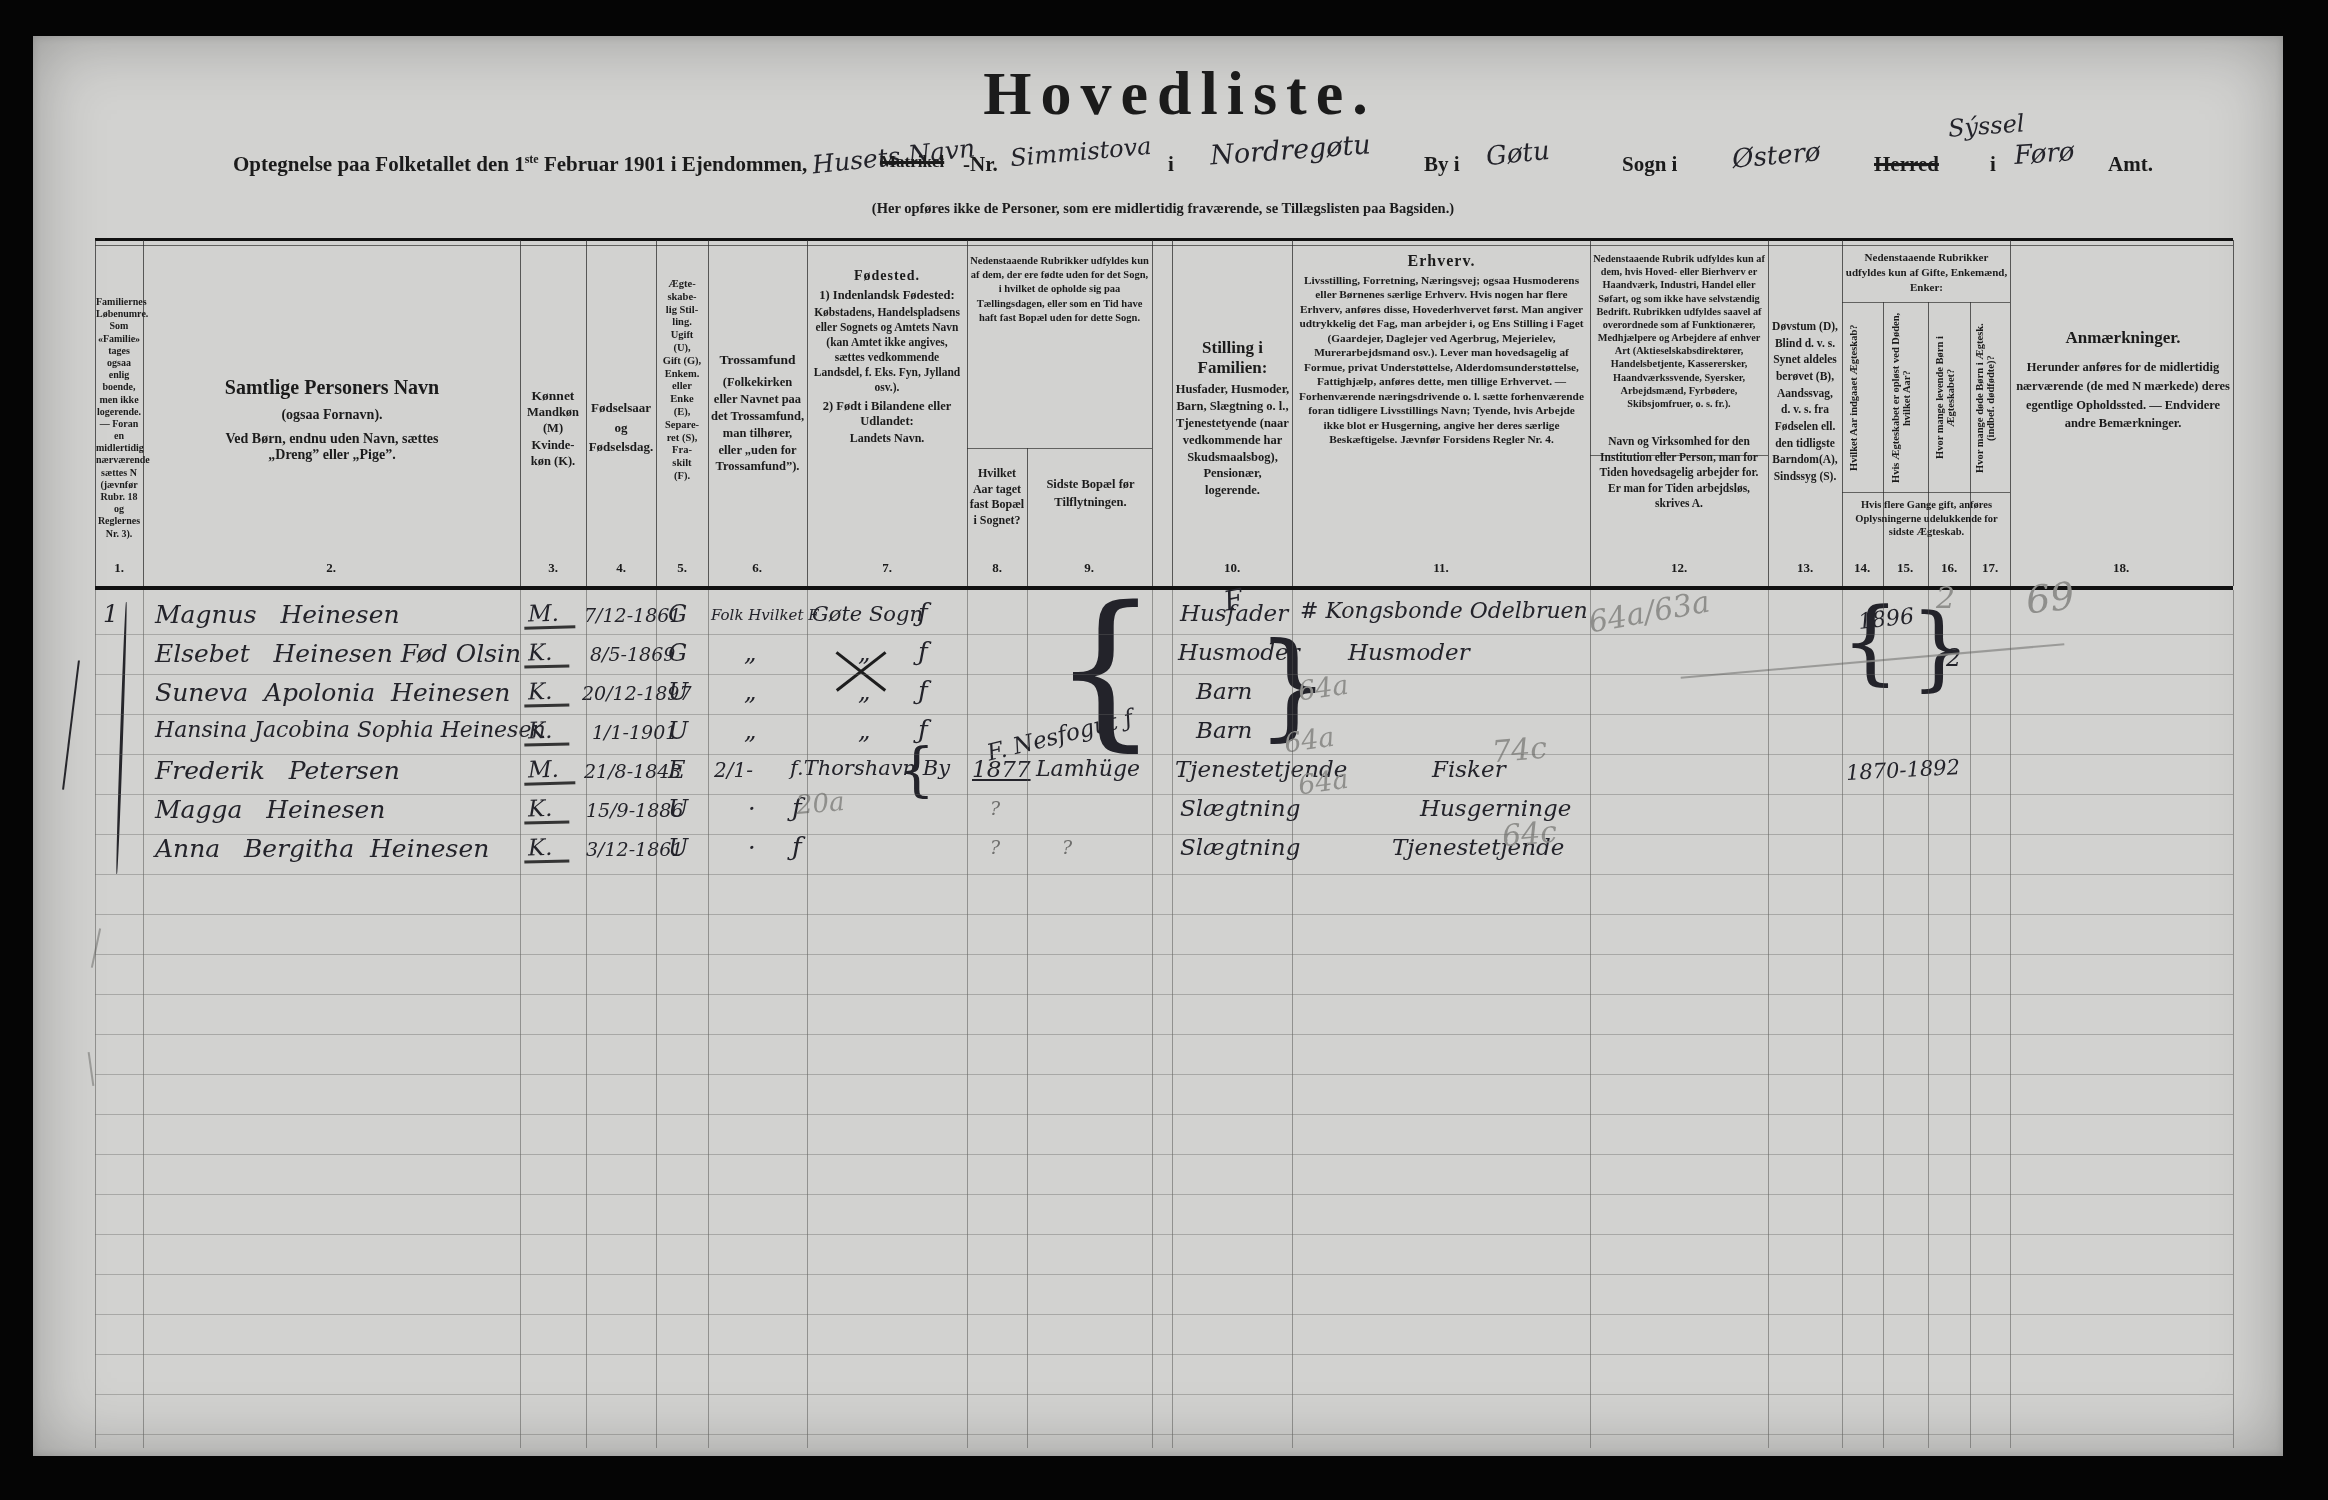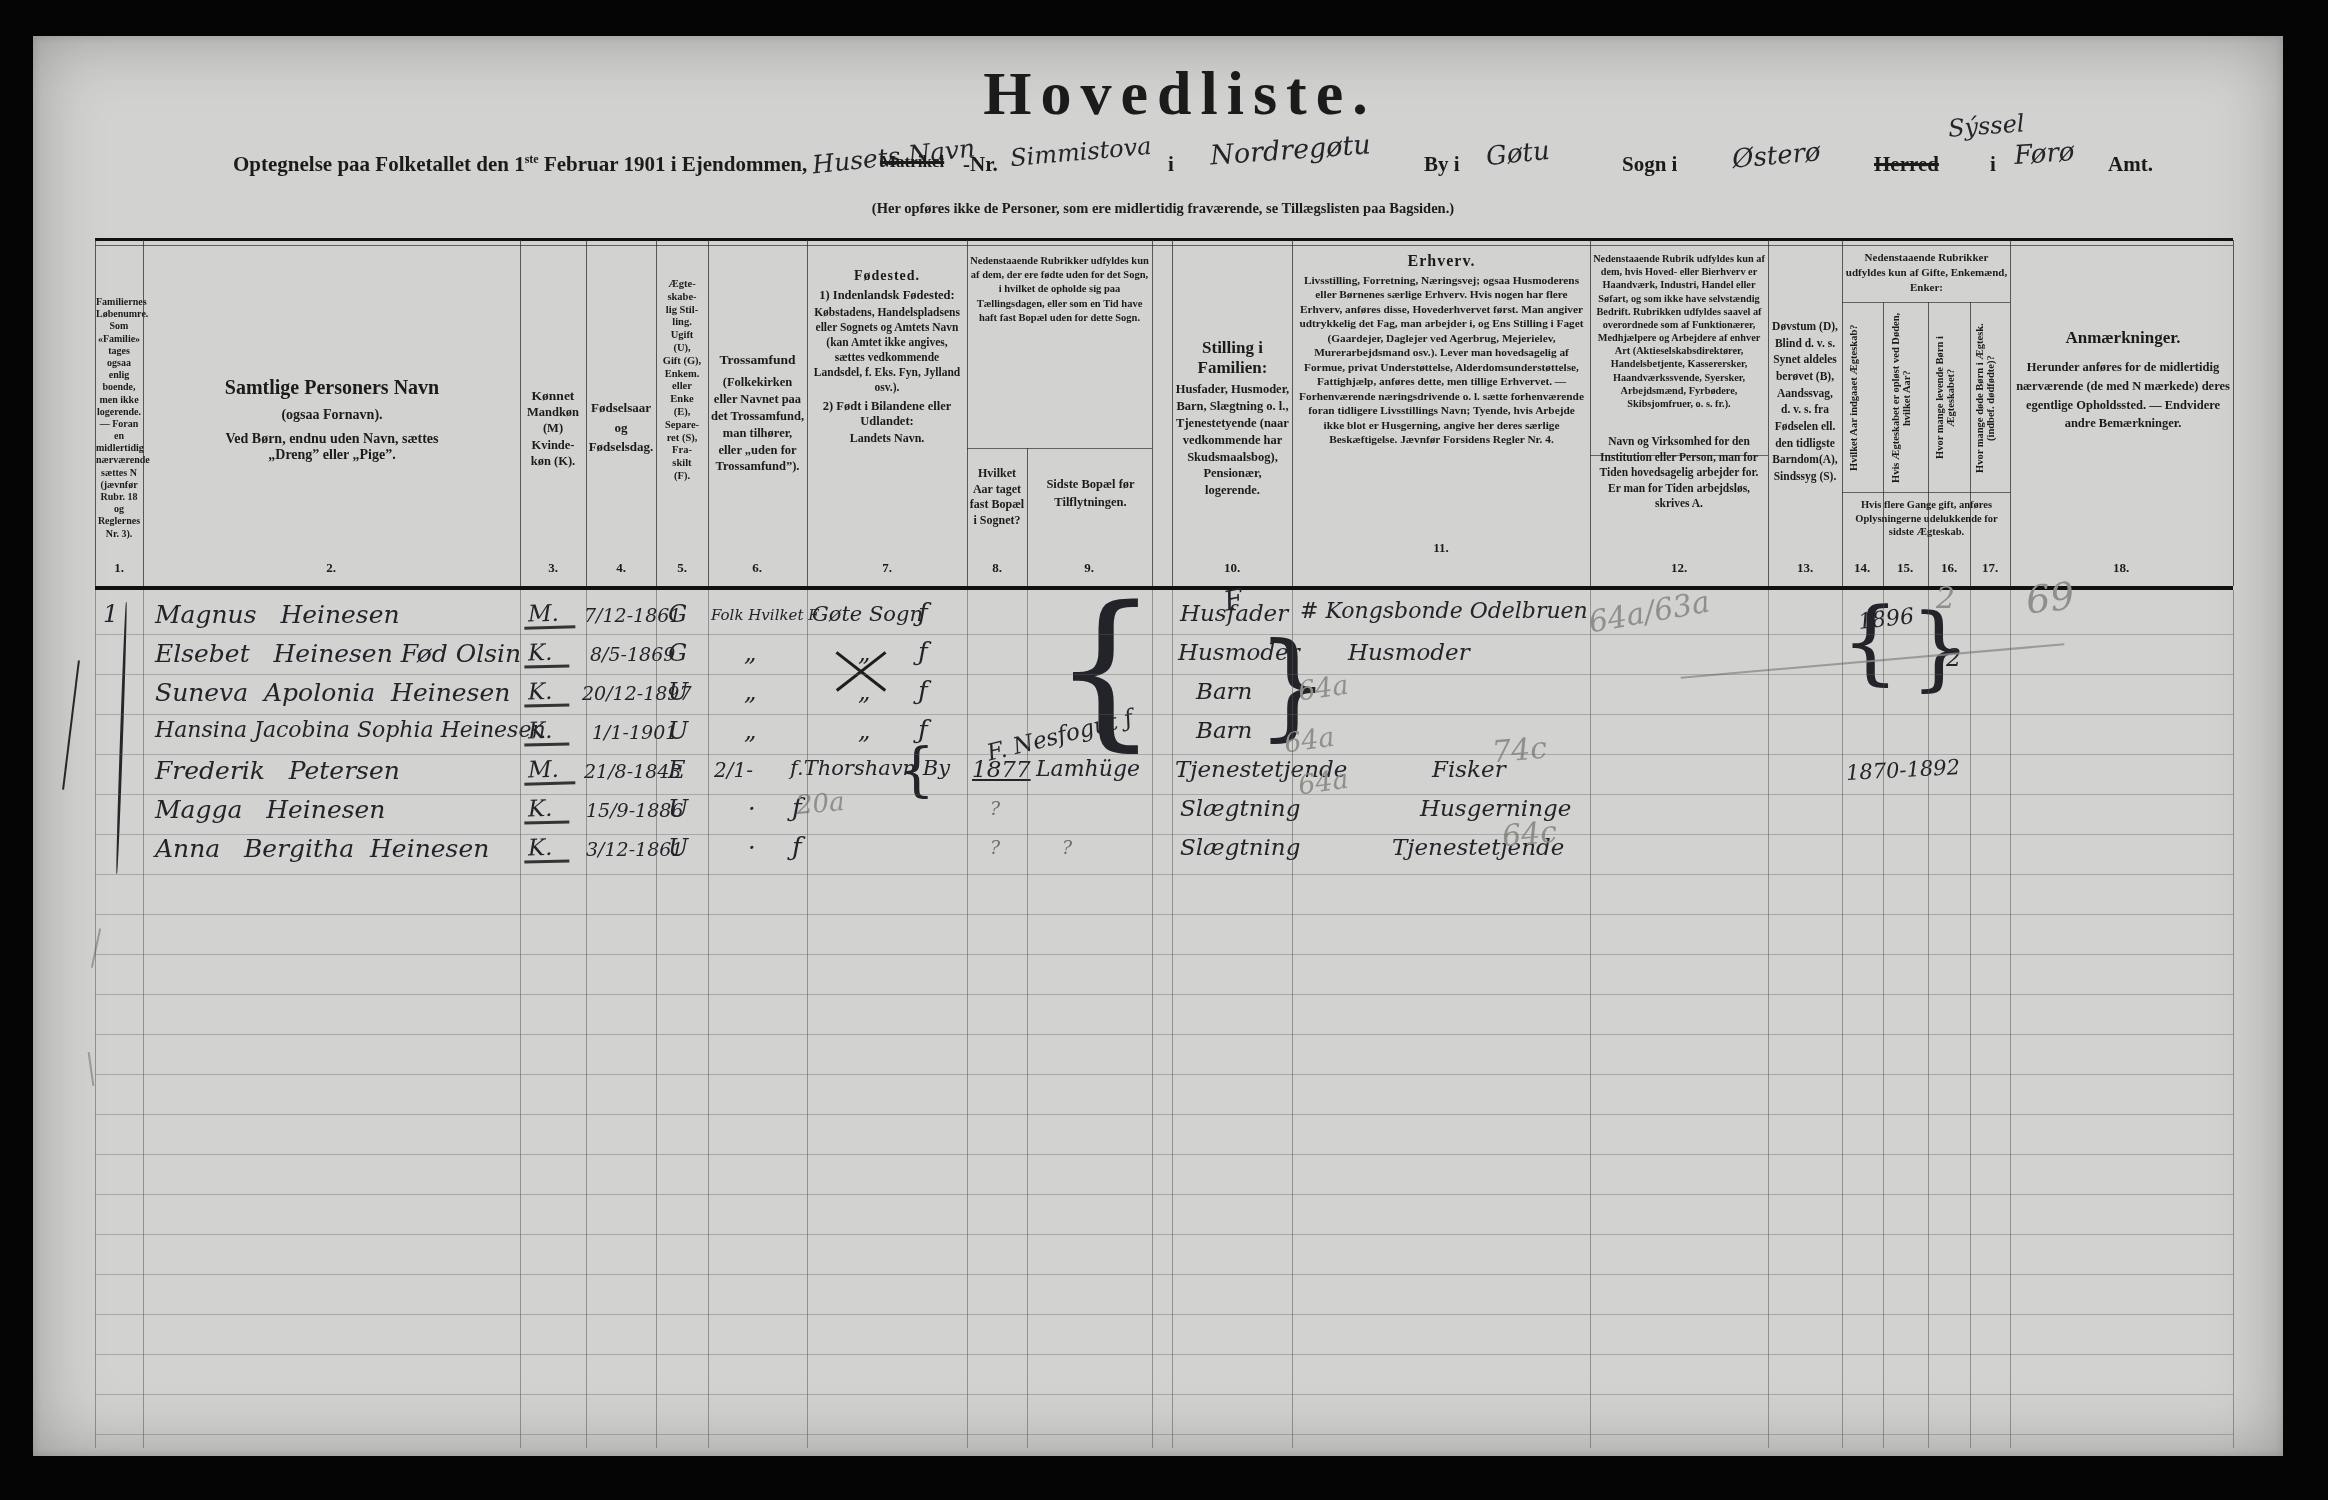--- a/index.html
+++ b/index.html
@@ -352,21 +352,21 @@
     <span class="colnum pt" style="left: 119px; top: 560px;">1.</span>
     <span class="colnum pt" style="left: 331px; top: 560px;">2.</span>
     <span class="colnum pt" style="left: 553px; top: 560px;">3.</span>
     <span class="colnum pt" style="left: 621px; top: 560px;">4.</span>
     <span class="colnum pt" style="left: 682px; top: 560px;">5.</span>
     <span class="colnum pt" style="left: 757px; top: 560px;">6.</span>
     <span class="colnum pt" style="left: 887px; top: 560px;">7.</span>
     <span class="colnum pt" style="left: 997px; top: 560px;">8.</span>
     <span class="colnum pt" style="left: 1089px; top: 560px;">9.</span>
     <span class="colnum pt" style="left: 1232px; top: 560px;">10.</span>
-    <span class="colnum pt" style="left: 1441px; top: 540px; text-align: right;">11.</span>
+    <span class="colnum pt" style="left: 1441px; top: 560px; text-align: right;">11.</span>
     <span class="colnum pt" style="left: 1679px; top: 560px;">12.</span>
     <span class="colnum pt" style="left: 1805px; top: 560px;">13.</span>
     <span class="colnum pt" style="left: 1862px; top: 560px;">14.</span>
     <span class="colnum pt" style="left: 1905px; top: 560px;">15.</span>
     <span class="colnum pt" style="left: 1949px; top: 560px;">16.</span>
     <span class="colnum pt" style="left: 1990px; top: 560px;">17.</span>
     <span class="colnum pt" style="left: 2121px; top: 560px;">18.</span>
   </div>
 
 </body></html>

